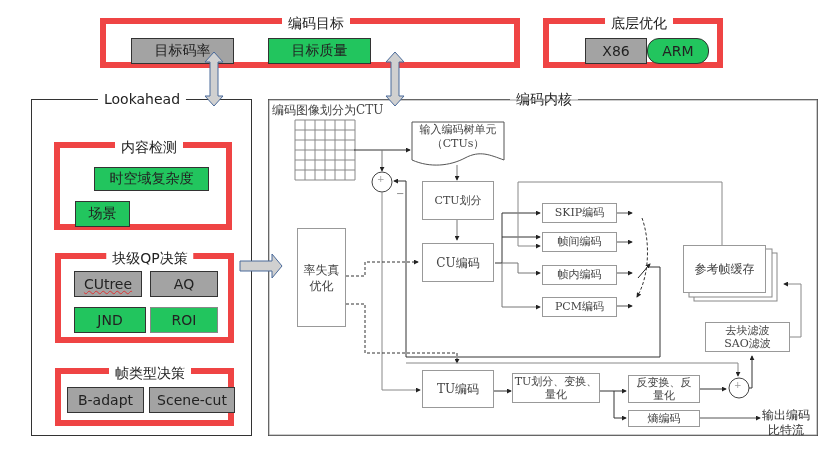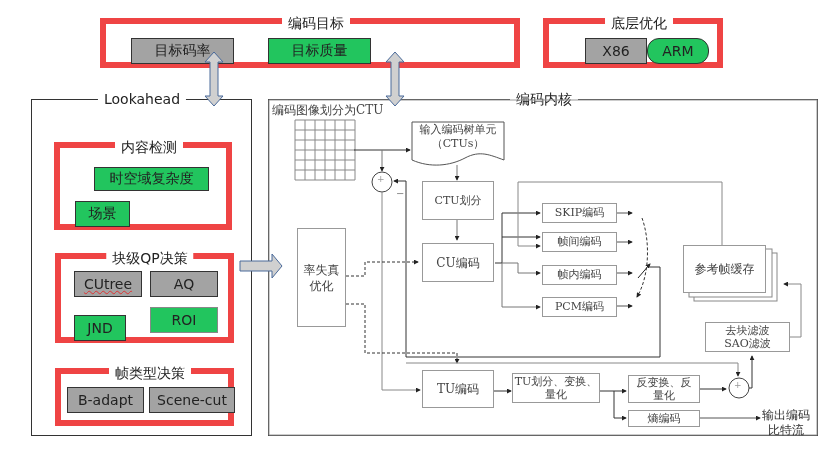--- a/index.html
+++ b/index.html
@@ -40,21 +40,21 @@
     <div class="chip blue" style="left:34px;top:19px;width:115px;height:24px;">时空域复杂度</div>
     <div class="chip blue" style="left:15px;top:53px;width:55px;height:26px;">场景</div>
   </div>
 
   <div class="abs group" style="left:23px;top:153px;width:179px;height:90px;">
     <span class="gtitle" style="left:89px;">块级QP决策</span>
     <div class="chip" style="left:13px;top:12px;width:68px;height:26px;">
         <span class="squig">CUtree</span>
       </div>
     <div class="chip" style="left:89px;top:12px;width:68px;height:26px;">AQ</div>
-    <div class="chip blue" style="left:13px;top:56px;width:52px;height:26px;">JND</div>
+    <div class="chip blue" style="left:13px;top:48px;width:72px;height:26px;">JND</div>
     <div class="chip blue soft" style="left:89px;top:48px;width:68px;height:26px;">ROI</div>
   </div>
 
   <div class="abs group" style="left:23px;top:268px;width:179px;height:58px;">
     <span class="gtitle" style="left:89px;">帧类型决策</span>
     <div class="chip" style="left:6px;top:13px;width:77px;height:26px;">B-adapt</div>
     <div class="chip" style="left:88px;top:13px;width:86px;height:26px;">Scene-cut</div>
   </div>
 </div>
 

